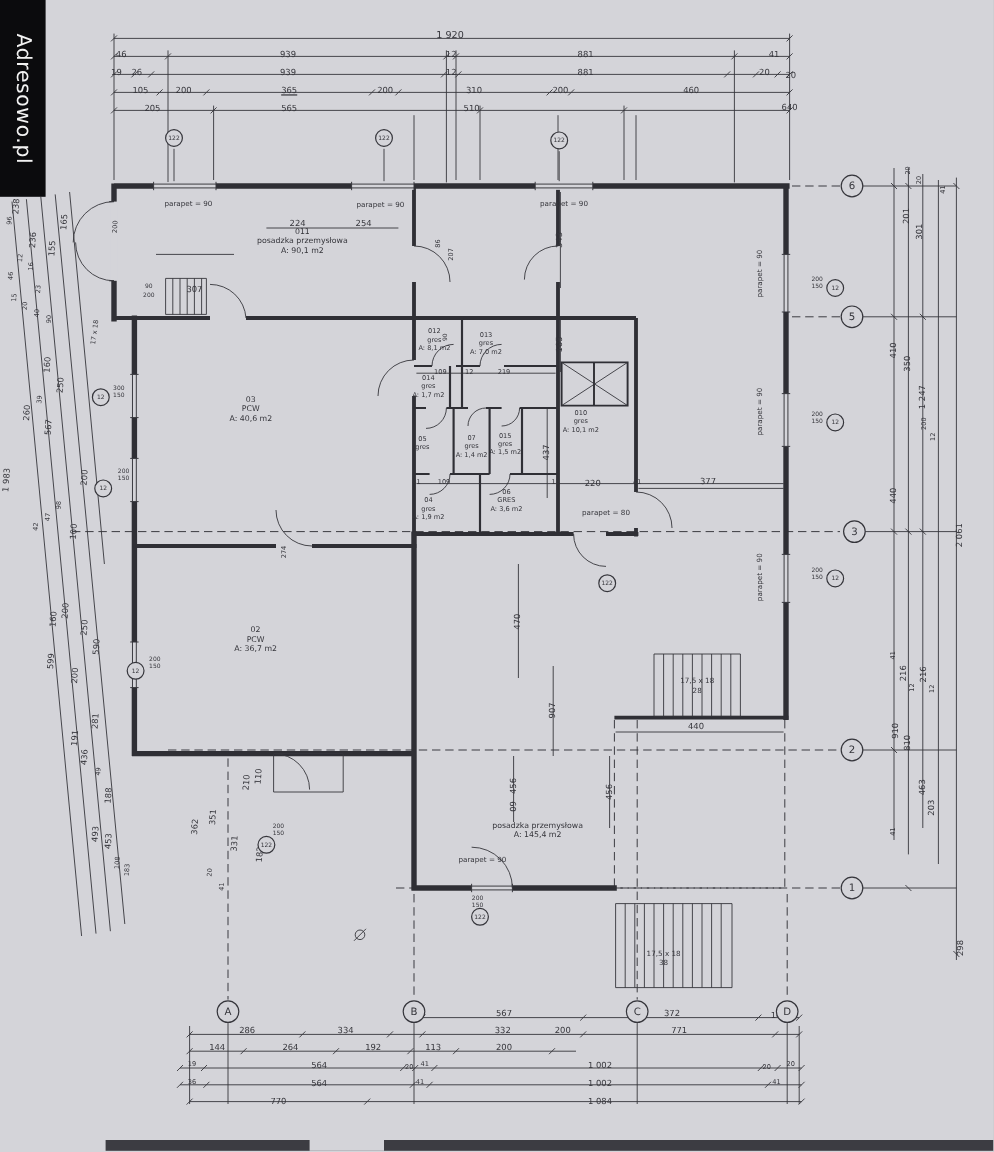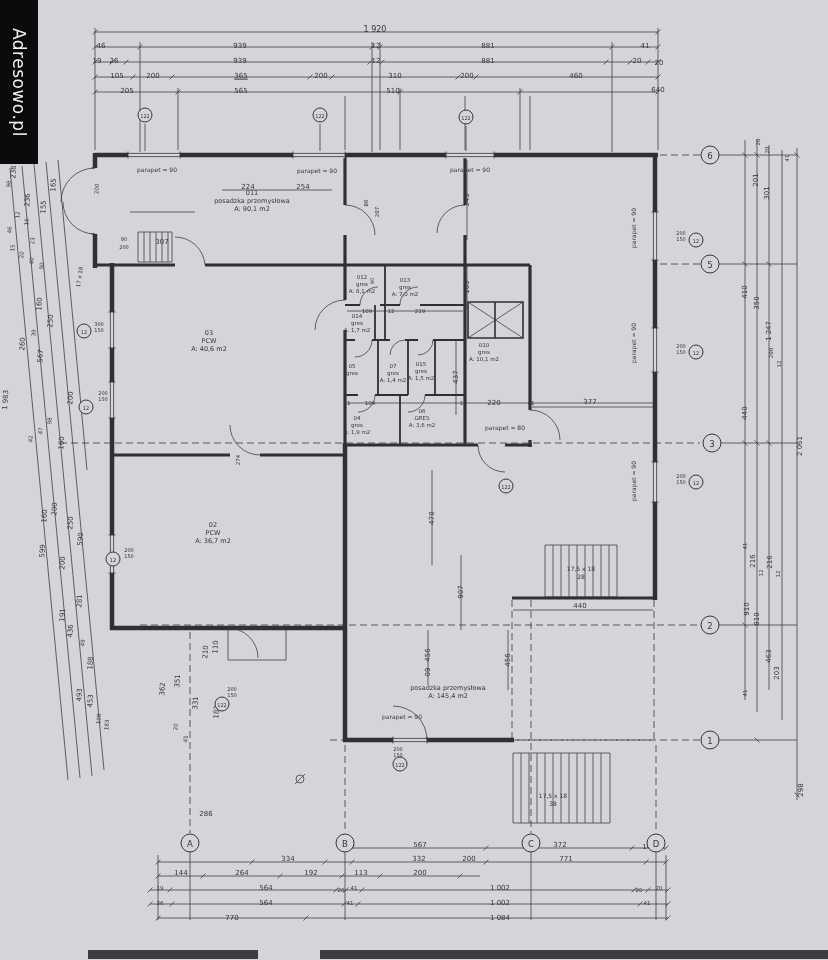--- a/index.html
+++ b/index.html
@@ -304,21 +304,21 @@
       <div class="lbl" style="left: 801px; top: 790px; font-size: 7px; transform: translate(-50%, -50%) rotate(-90deg);">298</div>
       <div class="lbl" style="left: 681px; top: 236px; font-size: 5px; transform: translate(-50%, -50%);">200
 150</div>
       <div class="lbl" style="left: 681px; top: 349px; font-size: 5px; transform: translate(-50%, -50%);">200
 150</div>
       <div class="lbl" style="left: 681px; top: 479px; font-size: 5px; transform: translate(-50%, -50%);">200
 150</div>
       <div class="lbl" style="left: 420px; top: 845px; font-size: 7px; transform: translate(-50%, -50%);">567</div>
       <div class="lbl" style="left: 560px; top: 845px; font-size: 7px; transform: translate(-50%, -50%);">372</div>
       <div class="lbl" style="left: 649px; top: 847px; font-size: 7px; transform: translate(-50%, -50%);">149</div>
-      <div class="lbl" style="left: 206px; top: 814px; font-size: 7px; transform: translate(-50%, -50%);">286</div>
+      <div class="lbl" style="left: 206px; top: 859px; font-size: 7px; transform: translate(-50%, -50%);">286</div>
       <div class="lbl" style="left: 288px; top: 859px; font-size: 7px; transform: translate(-50%, -50%);">334</div>
       <div class="lbl" style="left: 419px; top: 859px; font-size: 7px; transform: translate(-50%, -50%);">332</div>
       <div class="lbl" style="left: 469px; top: 859px; font-size: 7px; transform: translate(-50%, -50%);">200</div>
       <div class="lbl" style="left: 566px; top: 859px; font-size: 7px; transform: translate(-50%, -50%);">771</div>
       <div class="lbl" style="left: 181px; top: 873px; font-size: 7px; transform: translate(-50%, -50%);">144</div>
       <div class="lbl" style="left: 242px; top: 873px; font-size: 7px; transform: translate(-50%, -50%);">264</div>
       <div class="lbl" style="left: 311px; top: 873px; font-size: 7px; transform: translate(-50%, -50%);">192</div>
       <div class="lbl" style="left: 361px; top: 873px; font-size: 7px; transform: translate(-50%, -50%);">113</div>
       <div class="lbl" style="left: 420px; top: 873px; font-size: 7px; transform: translate(-50%, -50%);">200</div>
       <div class="lbl" style="left: 160px; top: 888px; font-size: 5.5px; transform: translate(-50%, -50%);">19</div>

